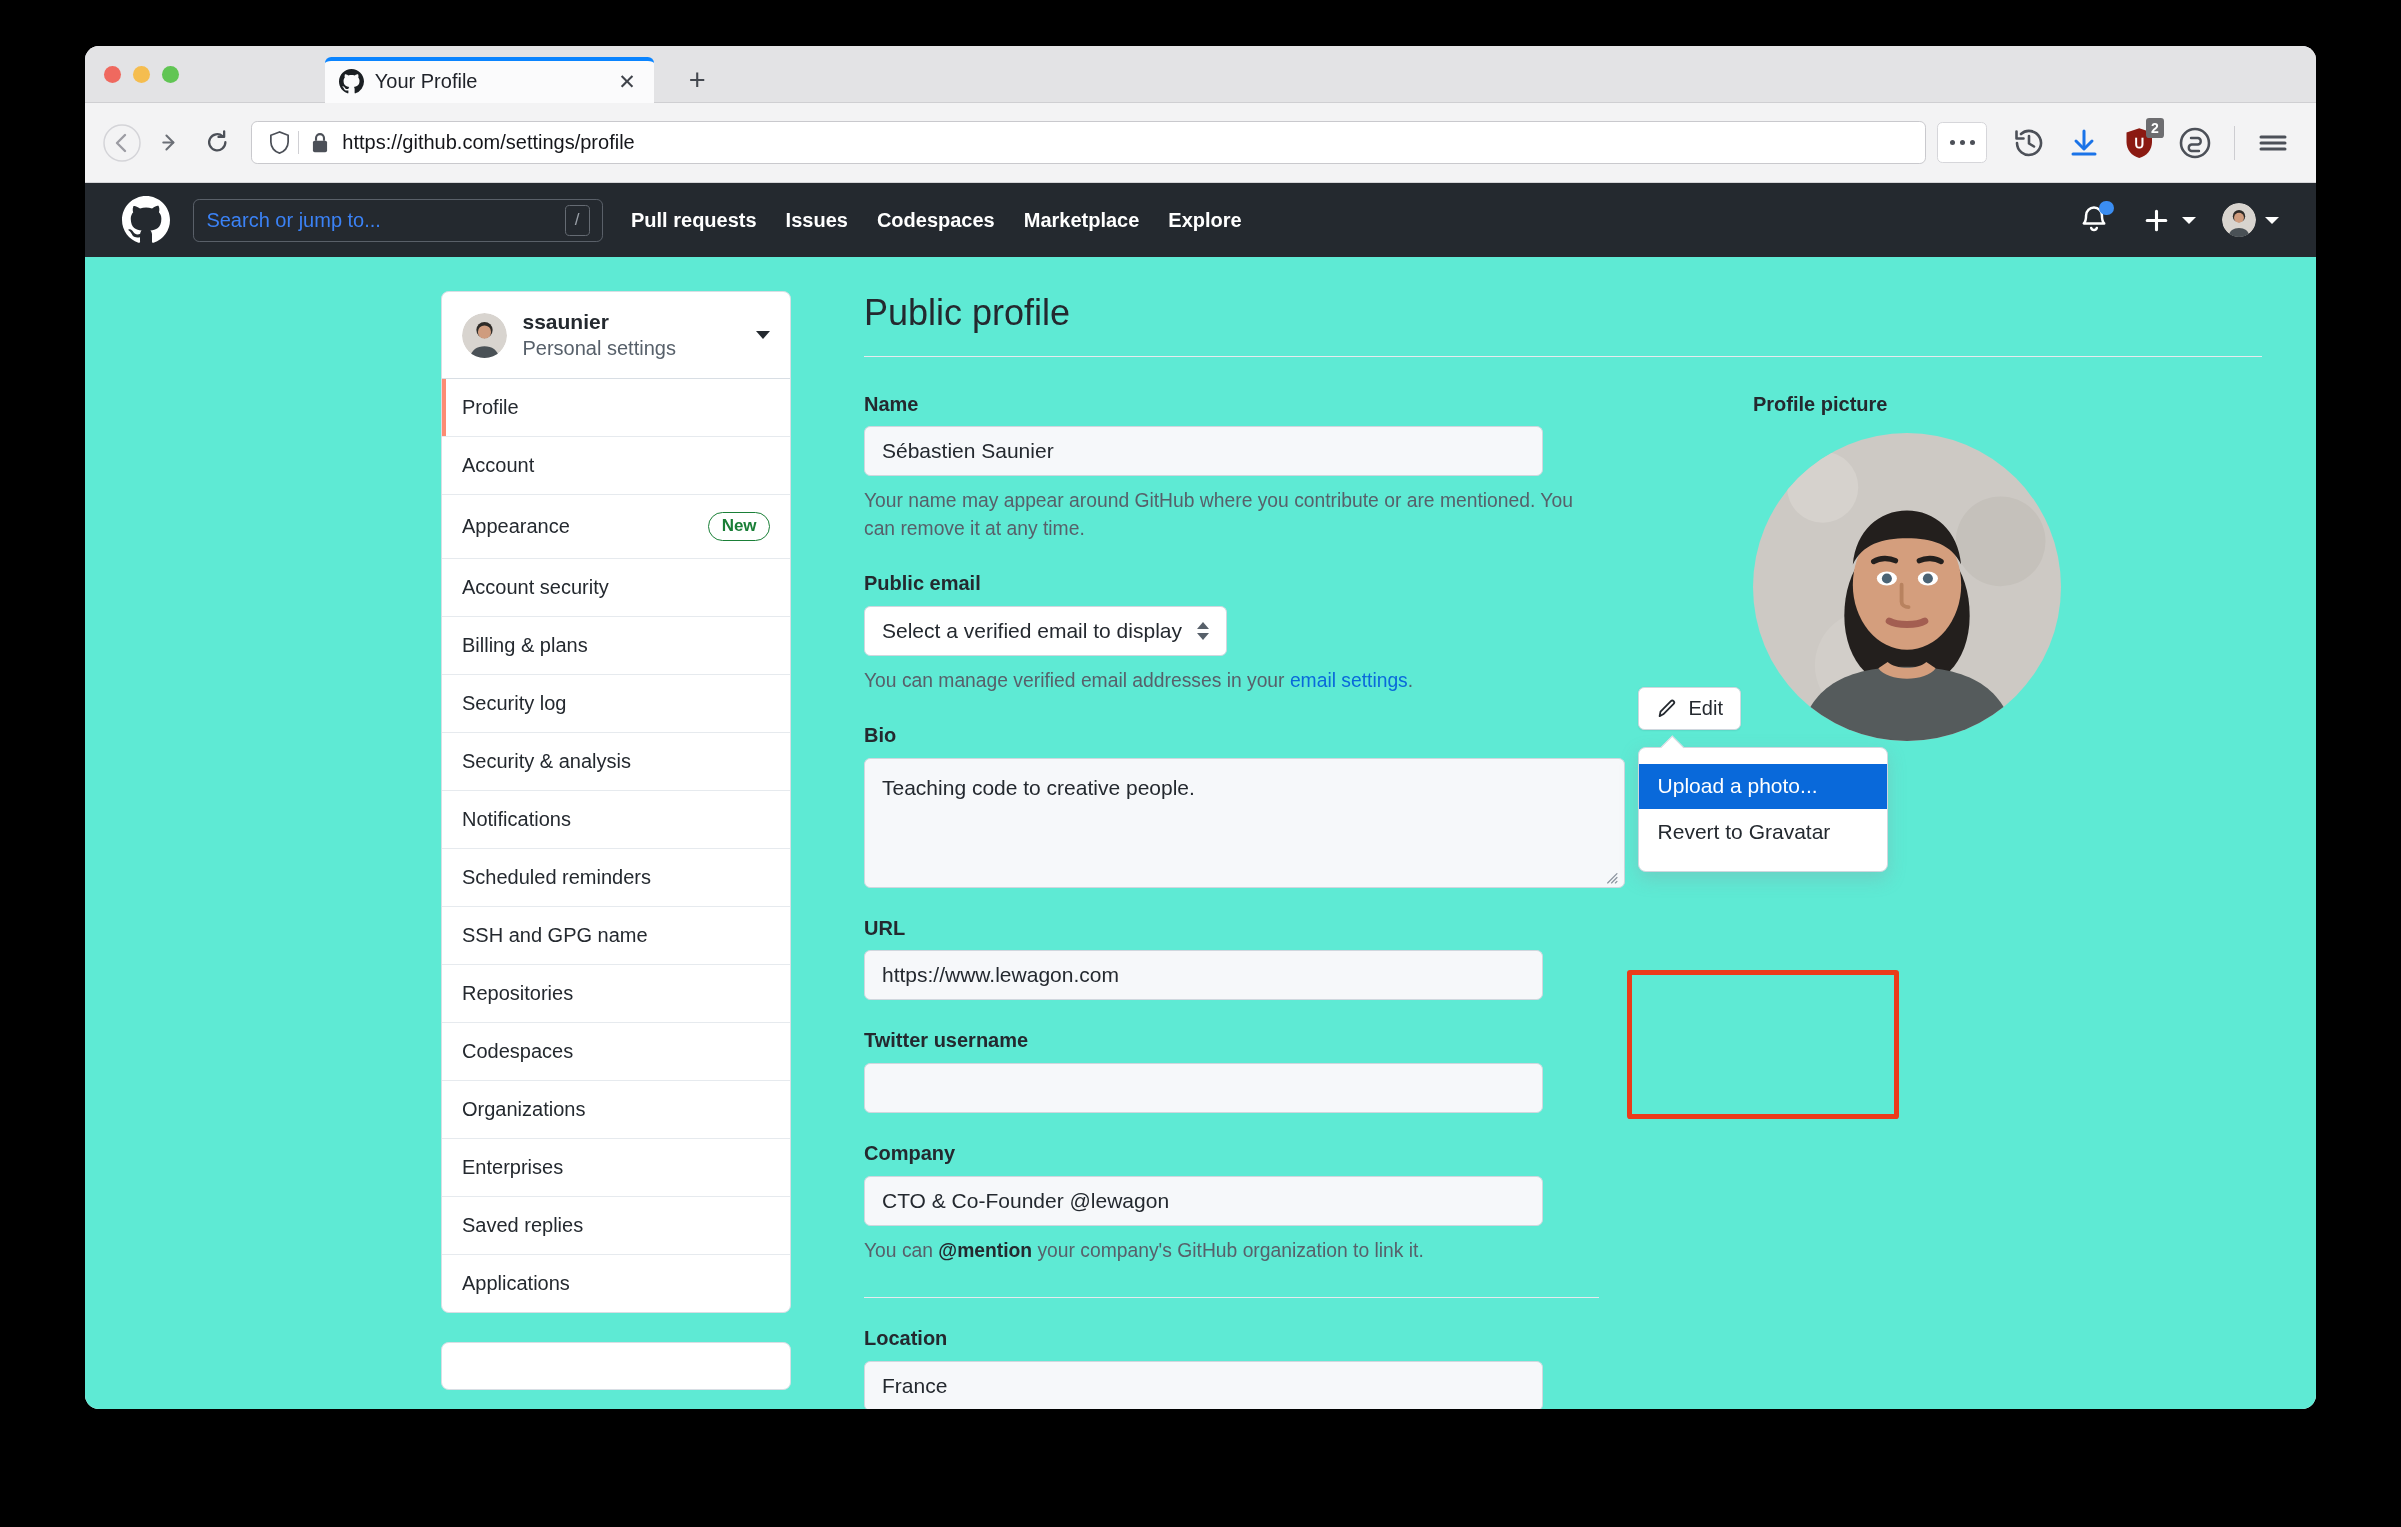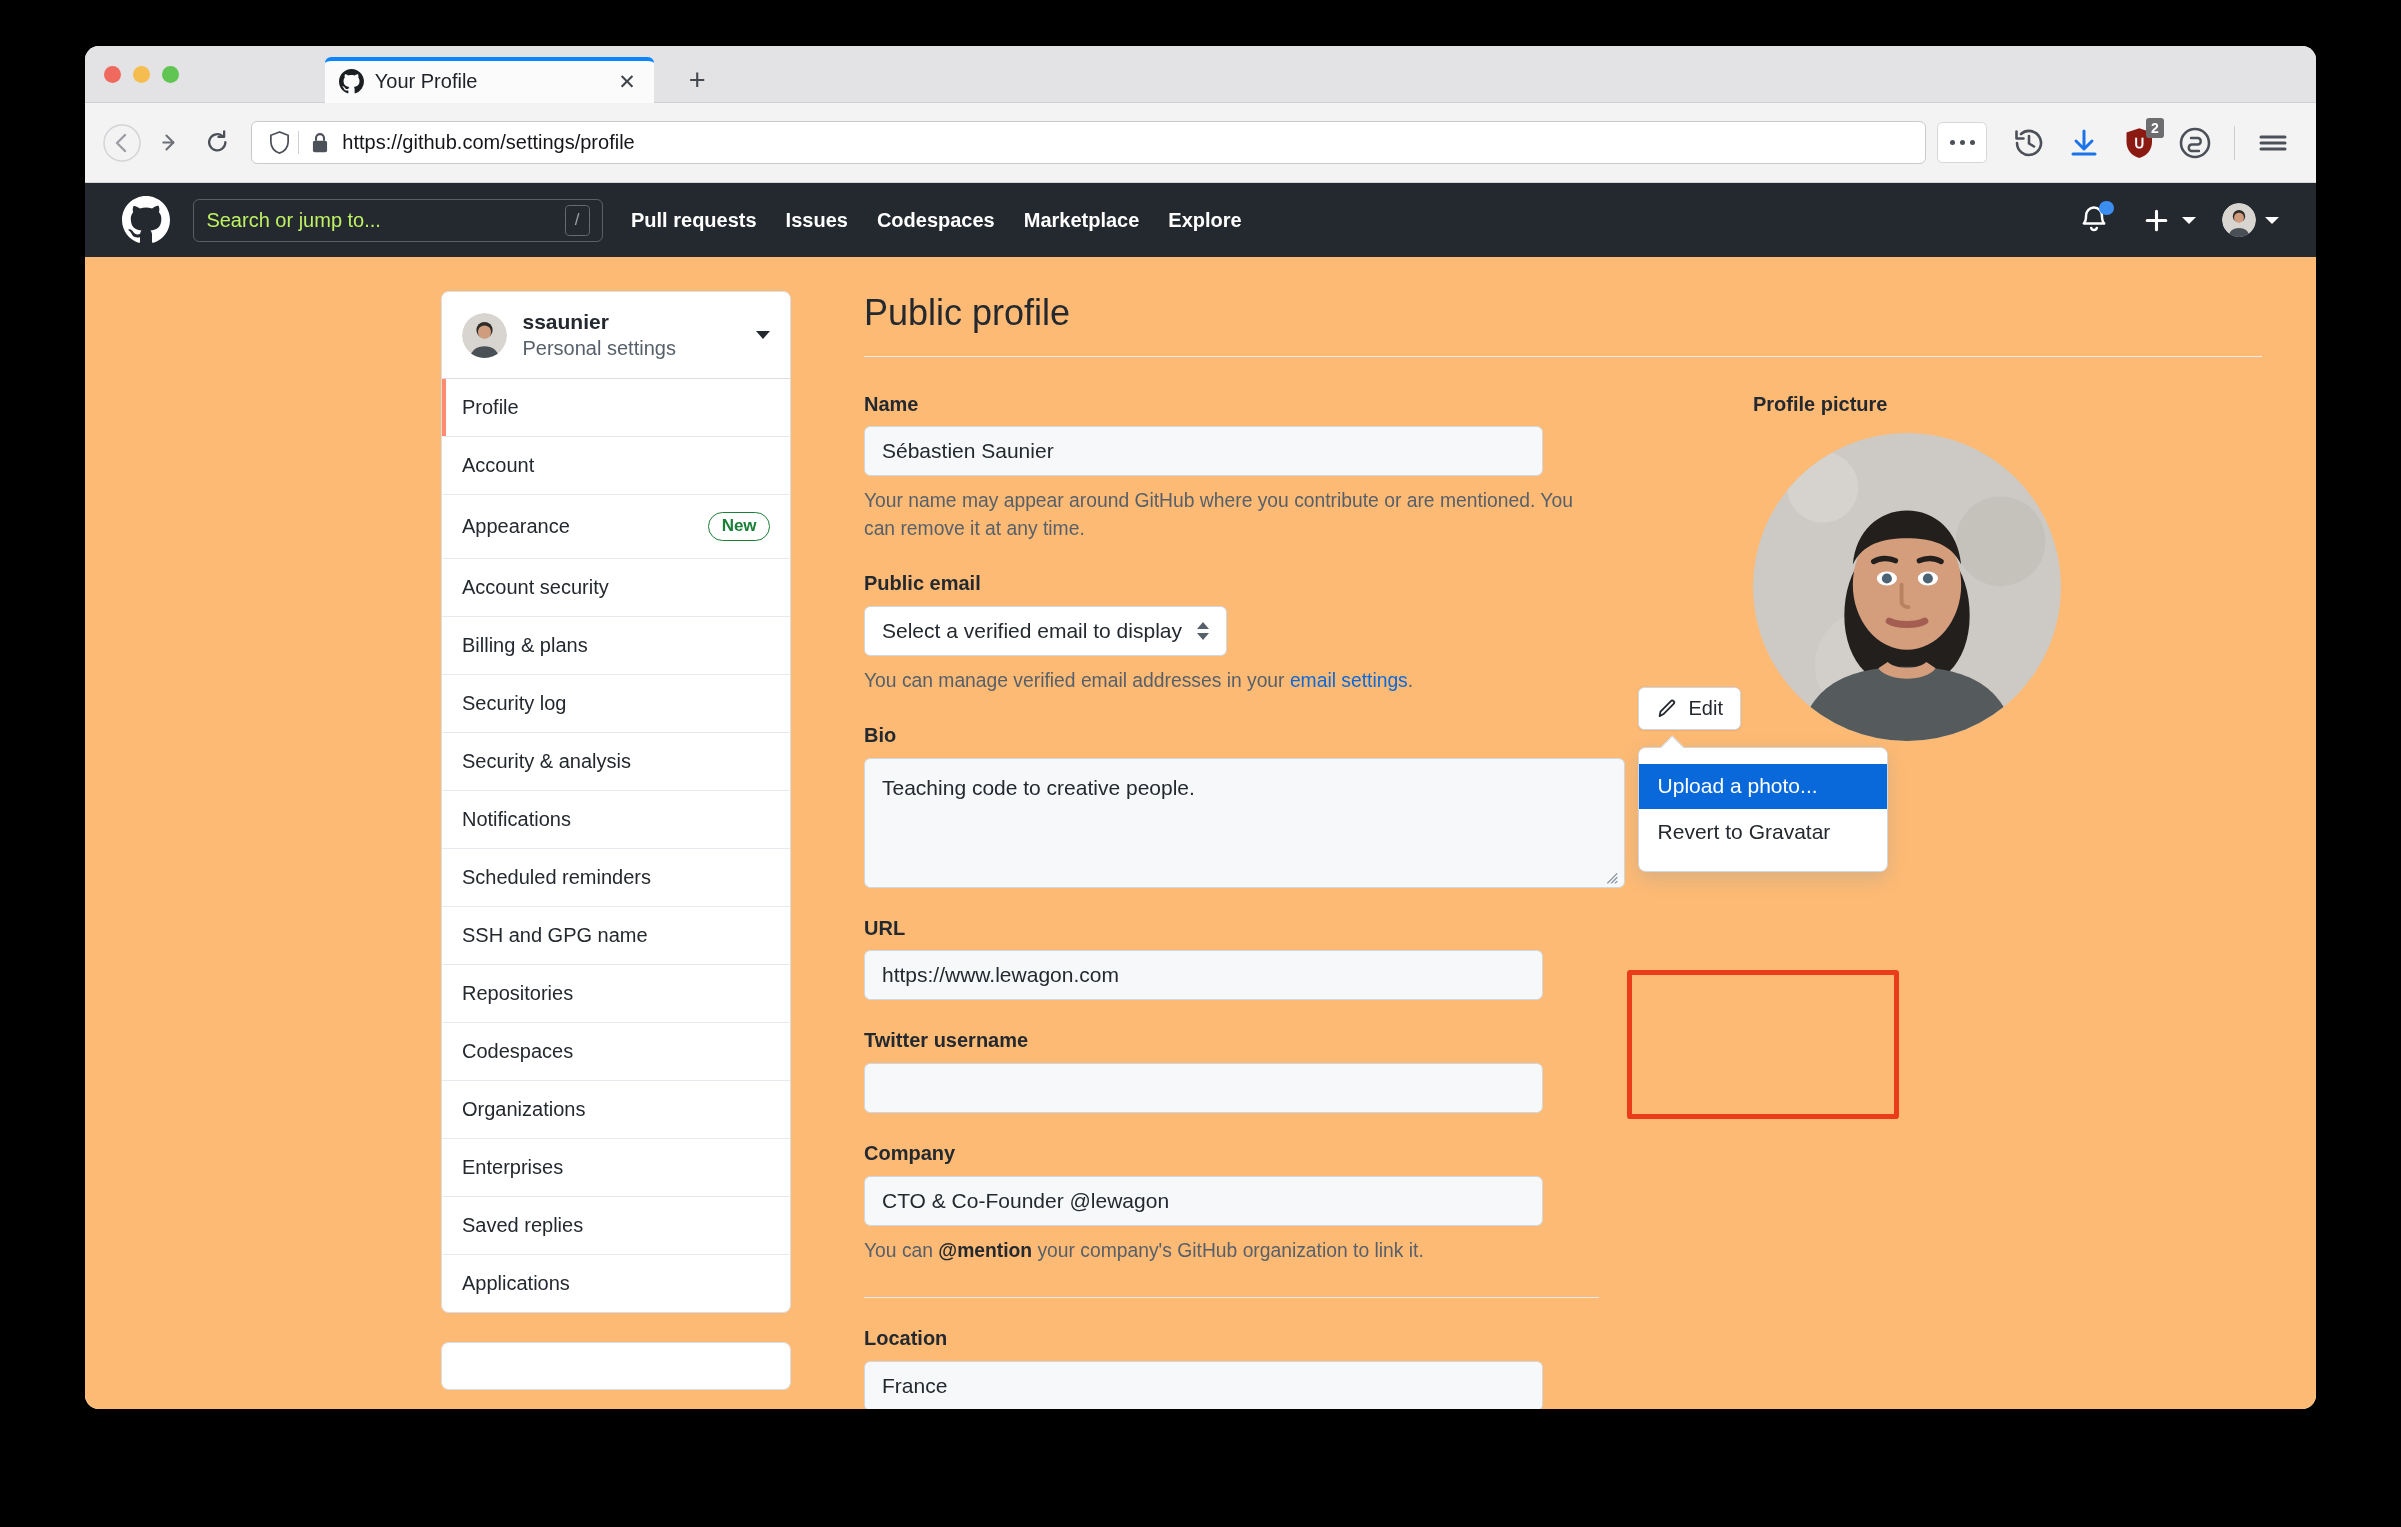--- a/index.html
+++ b/index.html
@@ -158,21 +158,21 @@
     width: 410px;
     height: 43px;
     border: 0.8px solid #5a6069;
     border-radius: 6.2px;
     display: flex;
     align-items: center;
     padding: 0 12.4px;
     box-sizing: border-box;
     margin-right: 28px;
   }
-  #gh-search-placeholder { flex:1; color: #bef264; font-size: 20px; }
+  #gh-search-placeholder { flex:1; color: #3b82f6; font-size: 20px; }
   #gh-search-slash {
     width: 23px; height: 29px;
     border: 0.8px solid #656b73;
     border-radius: 4.6px;
     color: #9aa0a8;
     font-size: 17px;
     display:flex; align-items:center; justify-content:center;
   }
   .gh-nav-item {
     color: #ffffff;
@@ -199,21 +199,21 @@
   }
   #gh-avatar-img {
     width: 34px; height: 34px; border-radius: 50%;
     overflow: hidden; flex: 0 0 34px;
   }
 
   
   #page-body {
     position: relative;
     height: 1166px;
-    background: #fdba74;
+    background: #5eead4;
     overflow: hidden;
   }
   #page-inner {
     position: relative;
     padding-top: 34px;
     padding-left: 356px;
     display: flex;
   }
 
   

